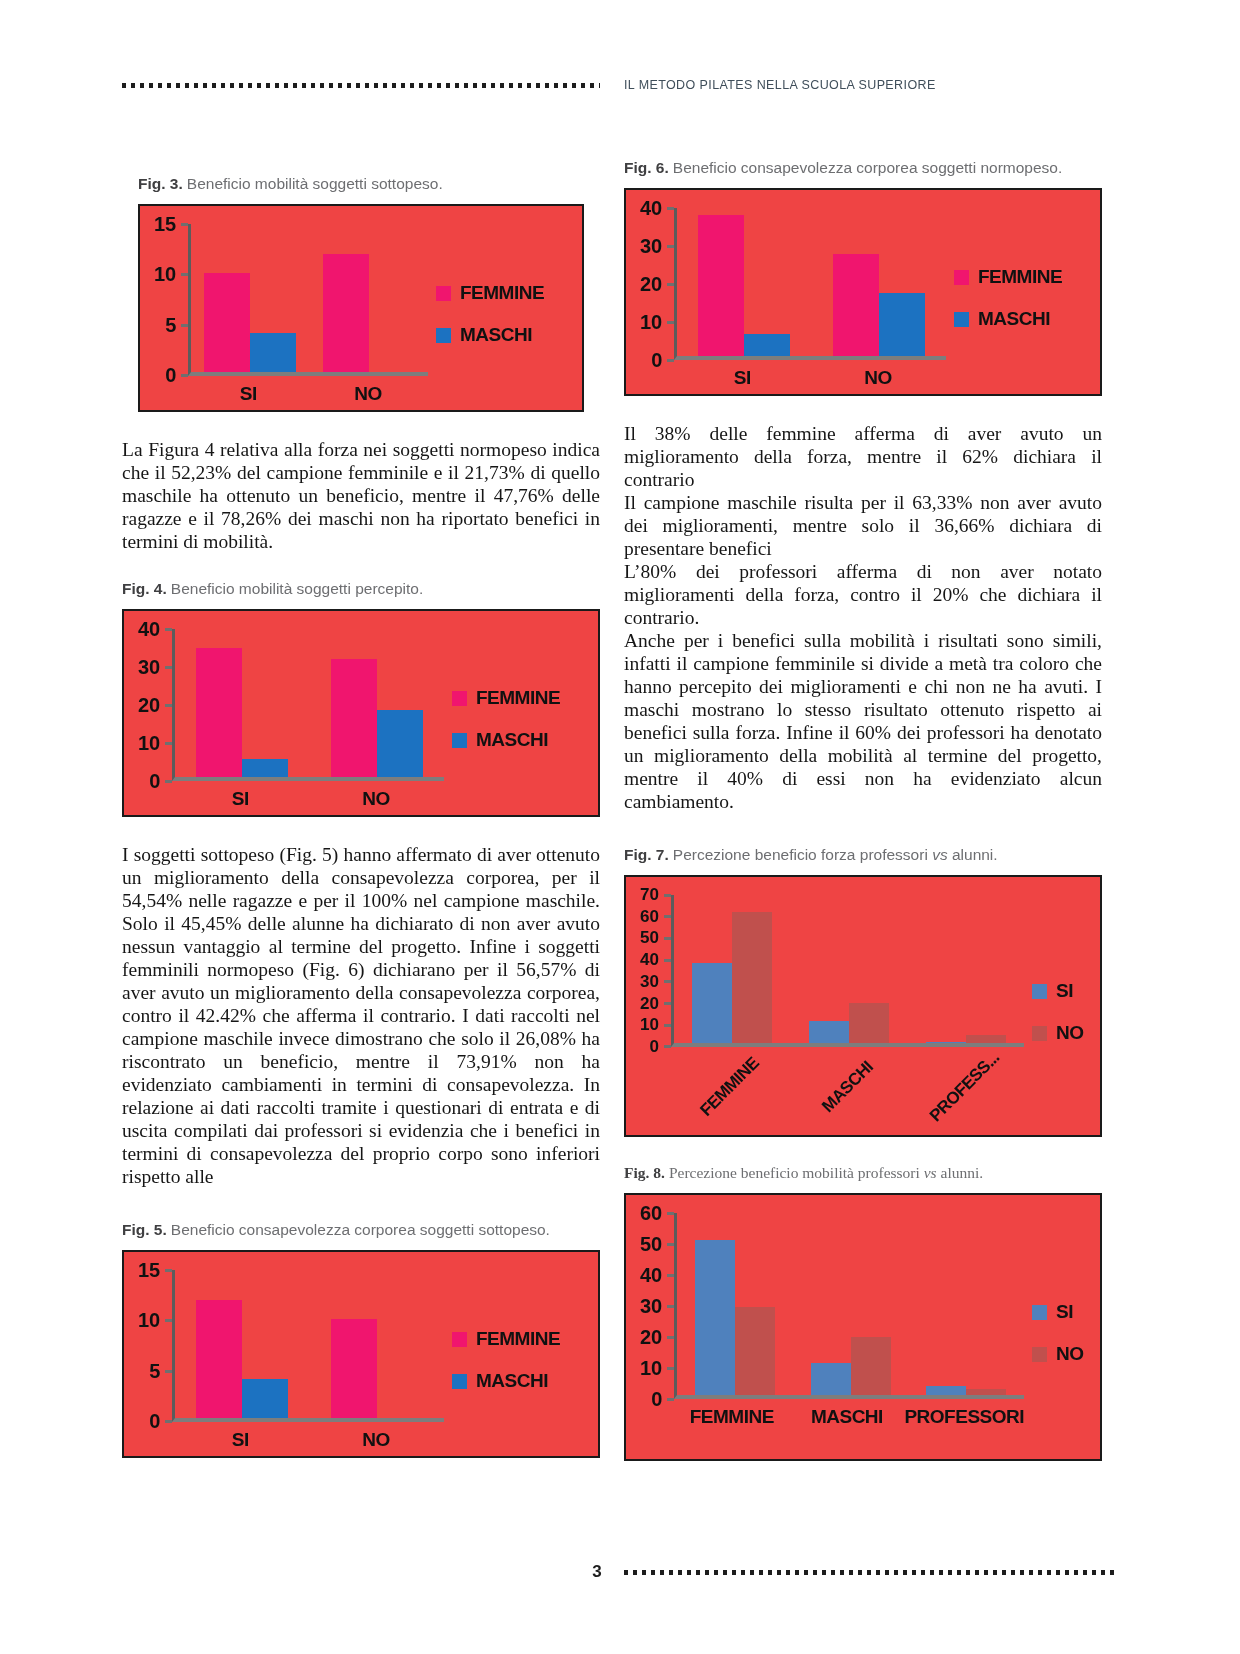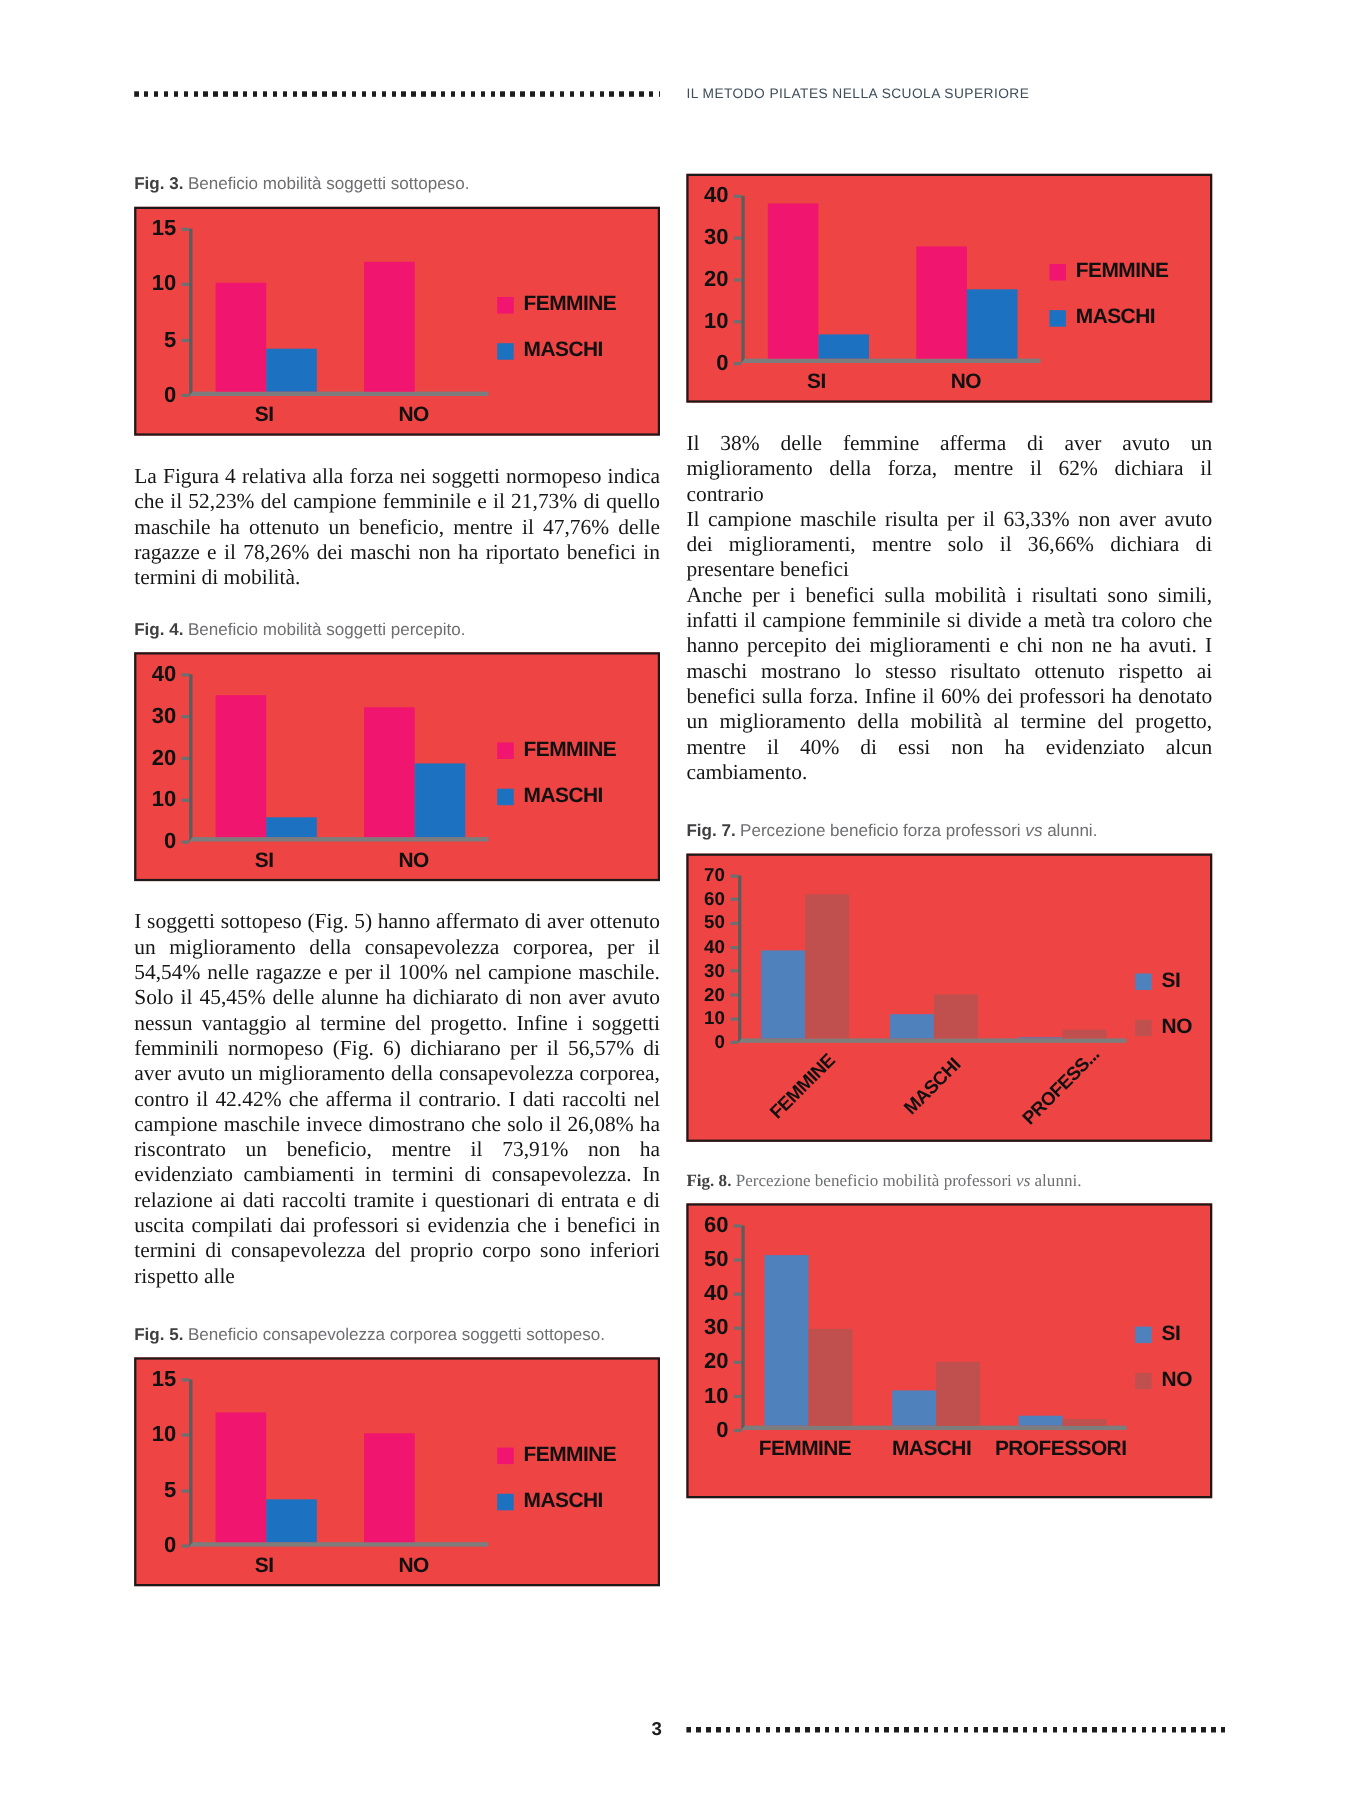--- a/index.html
+++ b/index.html
@@ -122,21 +122,21 @@
 
   <div class="header">
     <div class="header-dots"></div>
     <div class="header-title">IL METODO PILATES NELLA SCUOLA SUPERIORE</div>
   </div>
 
   <div class="content">
 
     <div class="col">
 
-      <figure style="margin:0">
+      <figure style="margin:16px">
         <figcaption class="caption">
           <span class="cap-label">Fig. 3.</span><span class="cap-text">Beneficio mobilità soggetti sottopeso.</span>
         </figcaption>
         <div class="chartbox small">
           <div class="chart-inner">
             <div class="yaxis">
                 <div class="ytick">15</div>
                 <div class="ytick">10</div>
                 <div class="ytick">5</div>
                 <div class="ytick">0</div>
@@ -262,20 +262,23 @@
               </div>
           </div>
         </div>
       </figure>
 
     </div>
 
     <div class="col">
 
       <figure style="margin:0">
+        <figcaption class="caption">
+          <span class="cap-label">Fig. 6.</span><span class="cap-text">Beneficio consapevolezza corporea soggetti normopeso.</span>
+        </figcaption>
         <div class="chartbox small">
           <div class="chart-inner">
             <div class="yaxis">
                 <div class="ytick">40</div>
                 <div class="ytick">30</div>
                 <div class="ytick">20</div>
                 <div class="ytick">10</div>
                 <div class="ytick">0</div>
               </div>
             <div class="plotwrap">
@@ -304,20 +307,21 @@
                   <span>MASCHI</span>
                 </div>
               </div>
           </div>
         </div>
       </figure>
 
       <div class="bodytext">
         <p>Il 38% delle femmine afferma di aver avuto un miglioramento della forza, mentre il 62% dichiara il contrario</p>
         <p>Il campione maschile risulta per il 63,33% non aver avuto dei miglioramenti, mentre solo il 36,66% dichiara di presentare benefici</p>
+        <p>L’80% dei professori afferma di non aver notato miglioramenti della forza, contro il 20% che dichiara il contrario.</p>
         <p>Anche per i benefici sulla mobilità i risultati sono simili, infatti il campione femminile si divide a metà tra coloro che hanno percepito dei miglioramenti e chi non ne ha avuti. I maschi mostrano lo stesso risultato ottenuto rispetto ai benefici sulla forza. Infine il 60% dei professori ha denotato un miglioramento della mobilità al termine del progetto, mentre il 40% di essi non ha evidenziato alcun cambiamento.</p>
       </div>
 
       <figure style="margin:0">
         <figcaption class="caption" style="margin-top:32px;">
           <span class="cap-label">Fig. 7.</span><span class="cap-text">Percezione beneficio forza professori </span><span class="cap-vs">vs</span><span class="cap-text"> alunni.</span>
         </figcaption>
         <div class="chartbox fig7box">
           <div class="chart-inner">
             <div class="yaxis">

